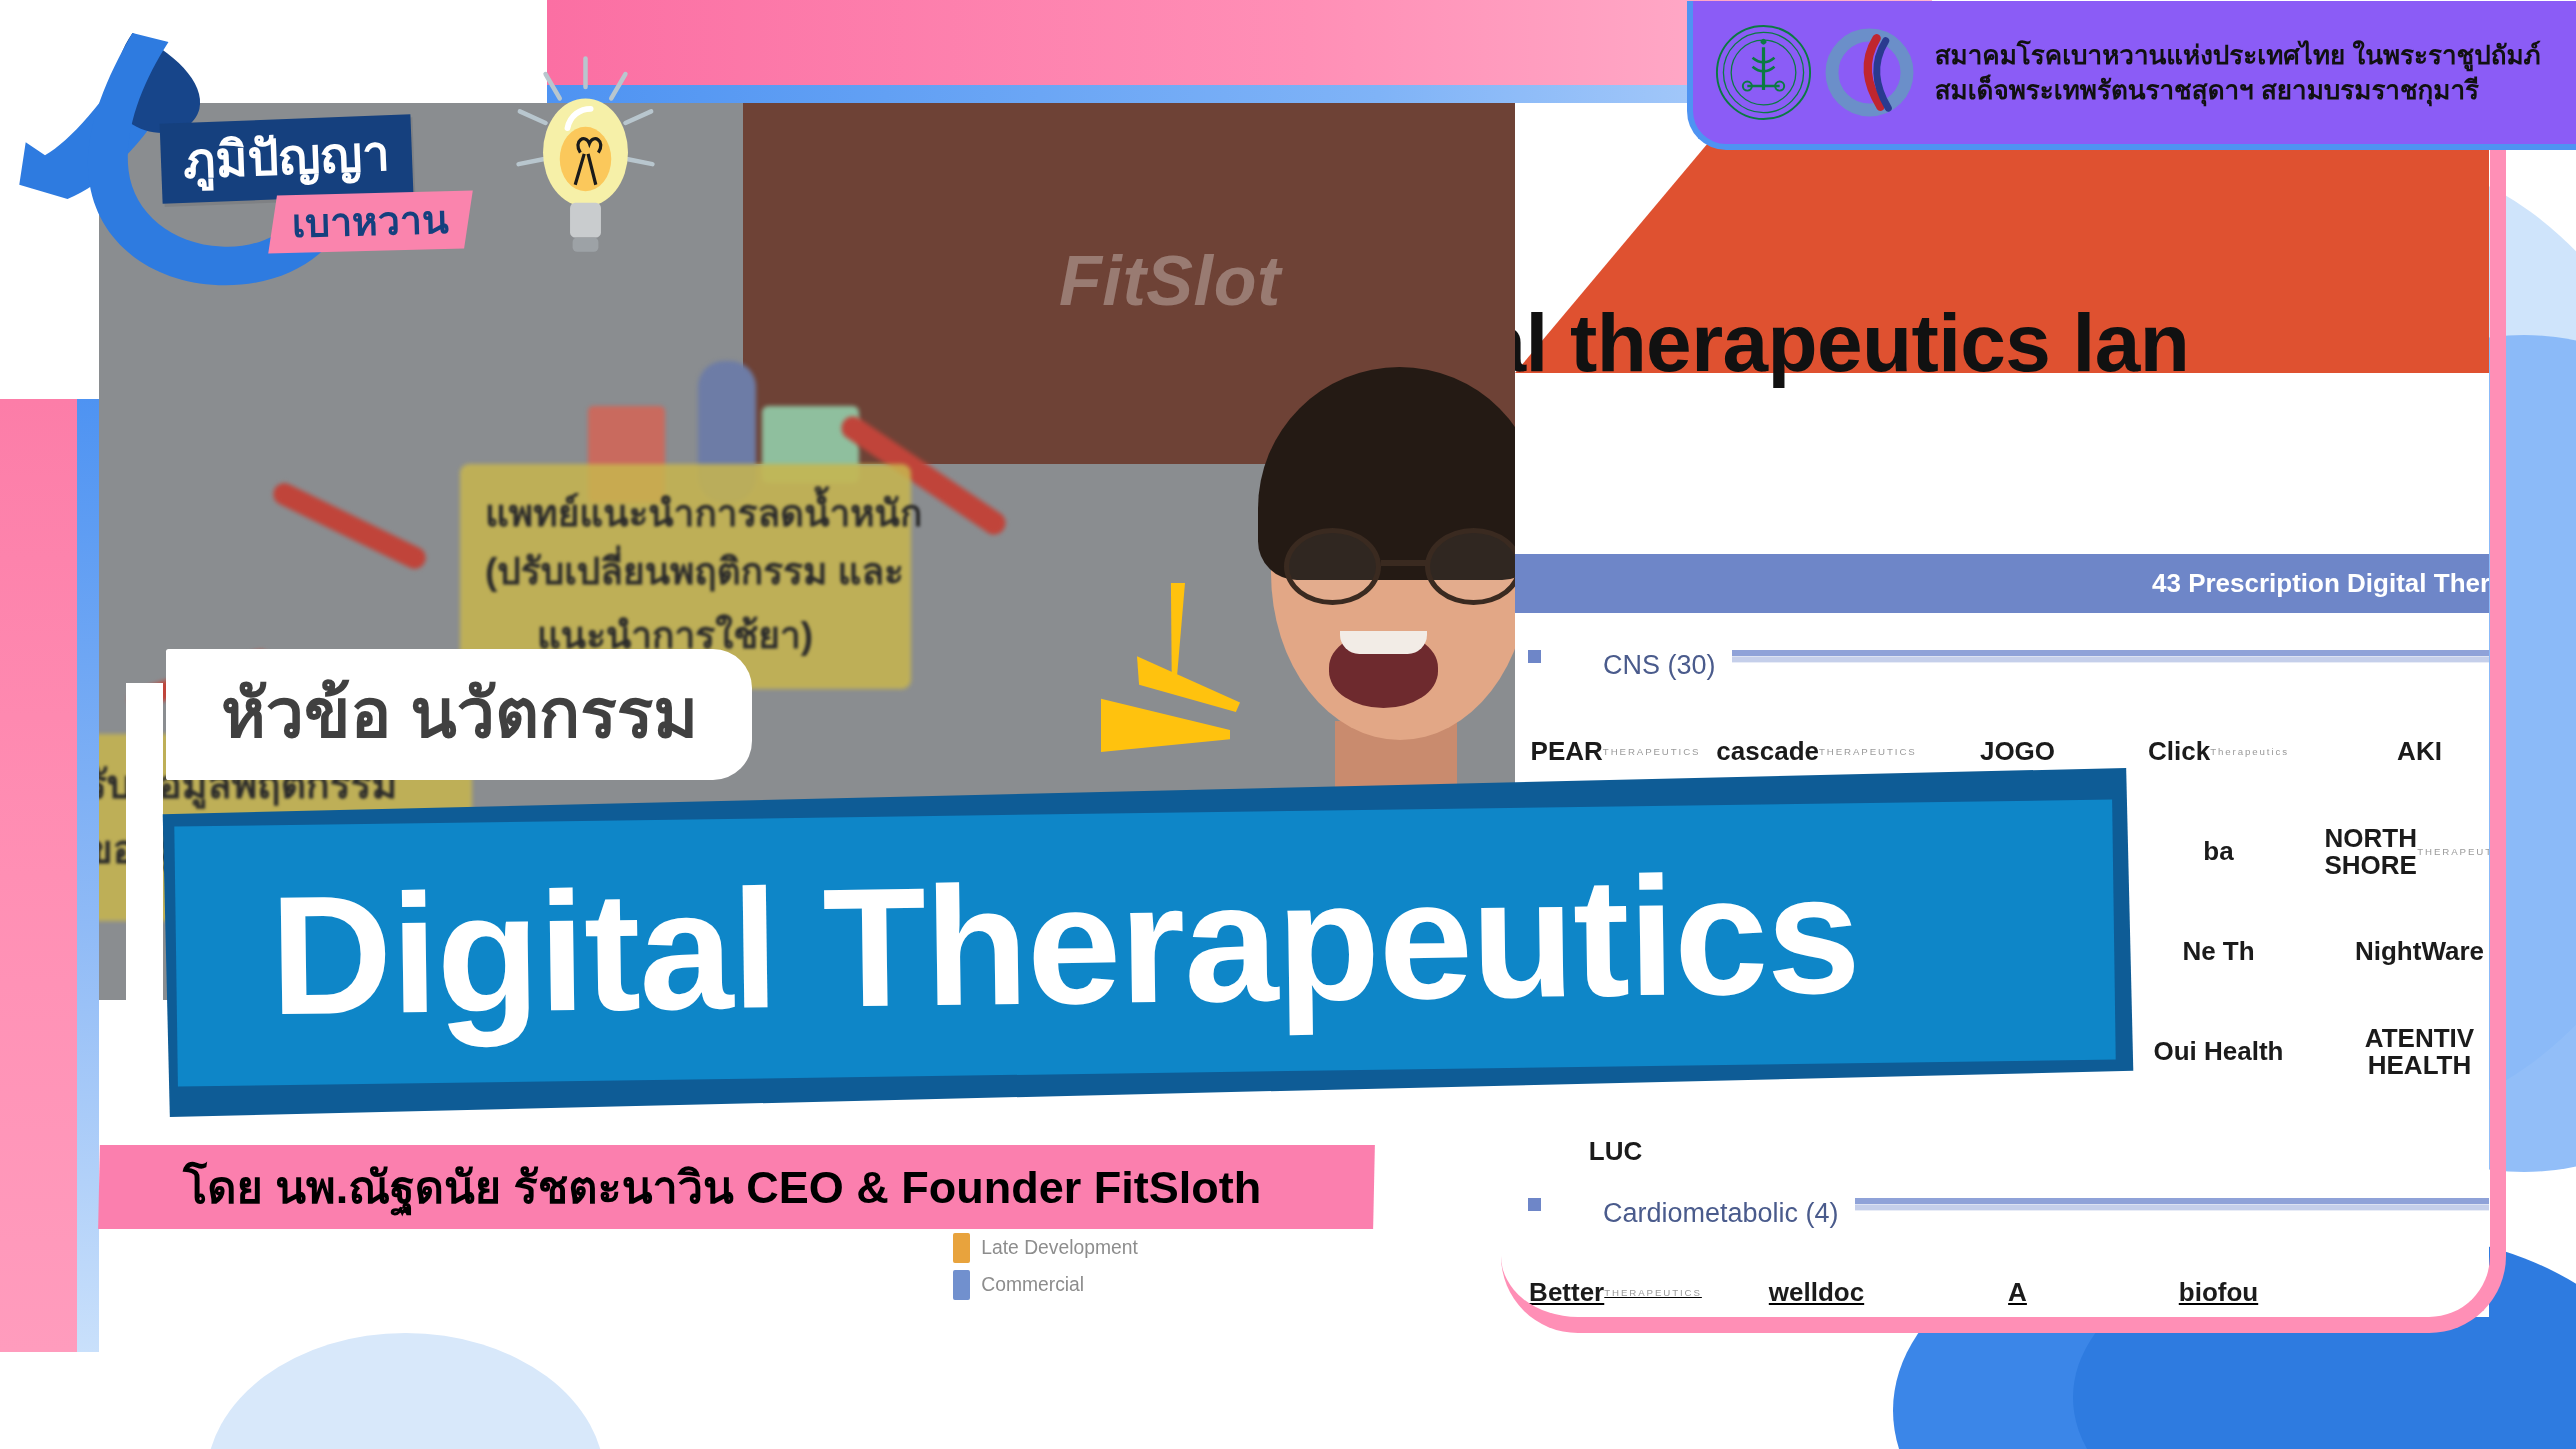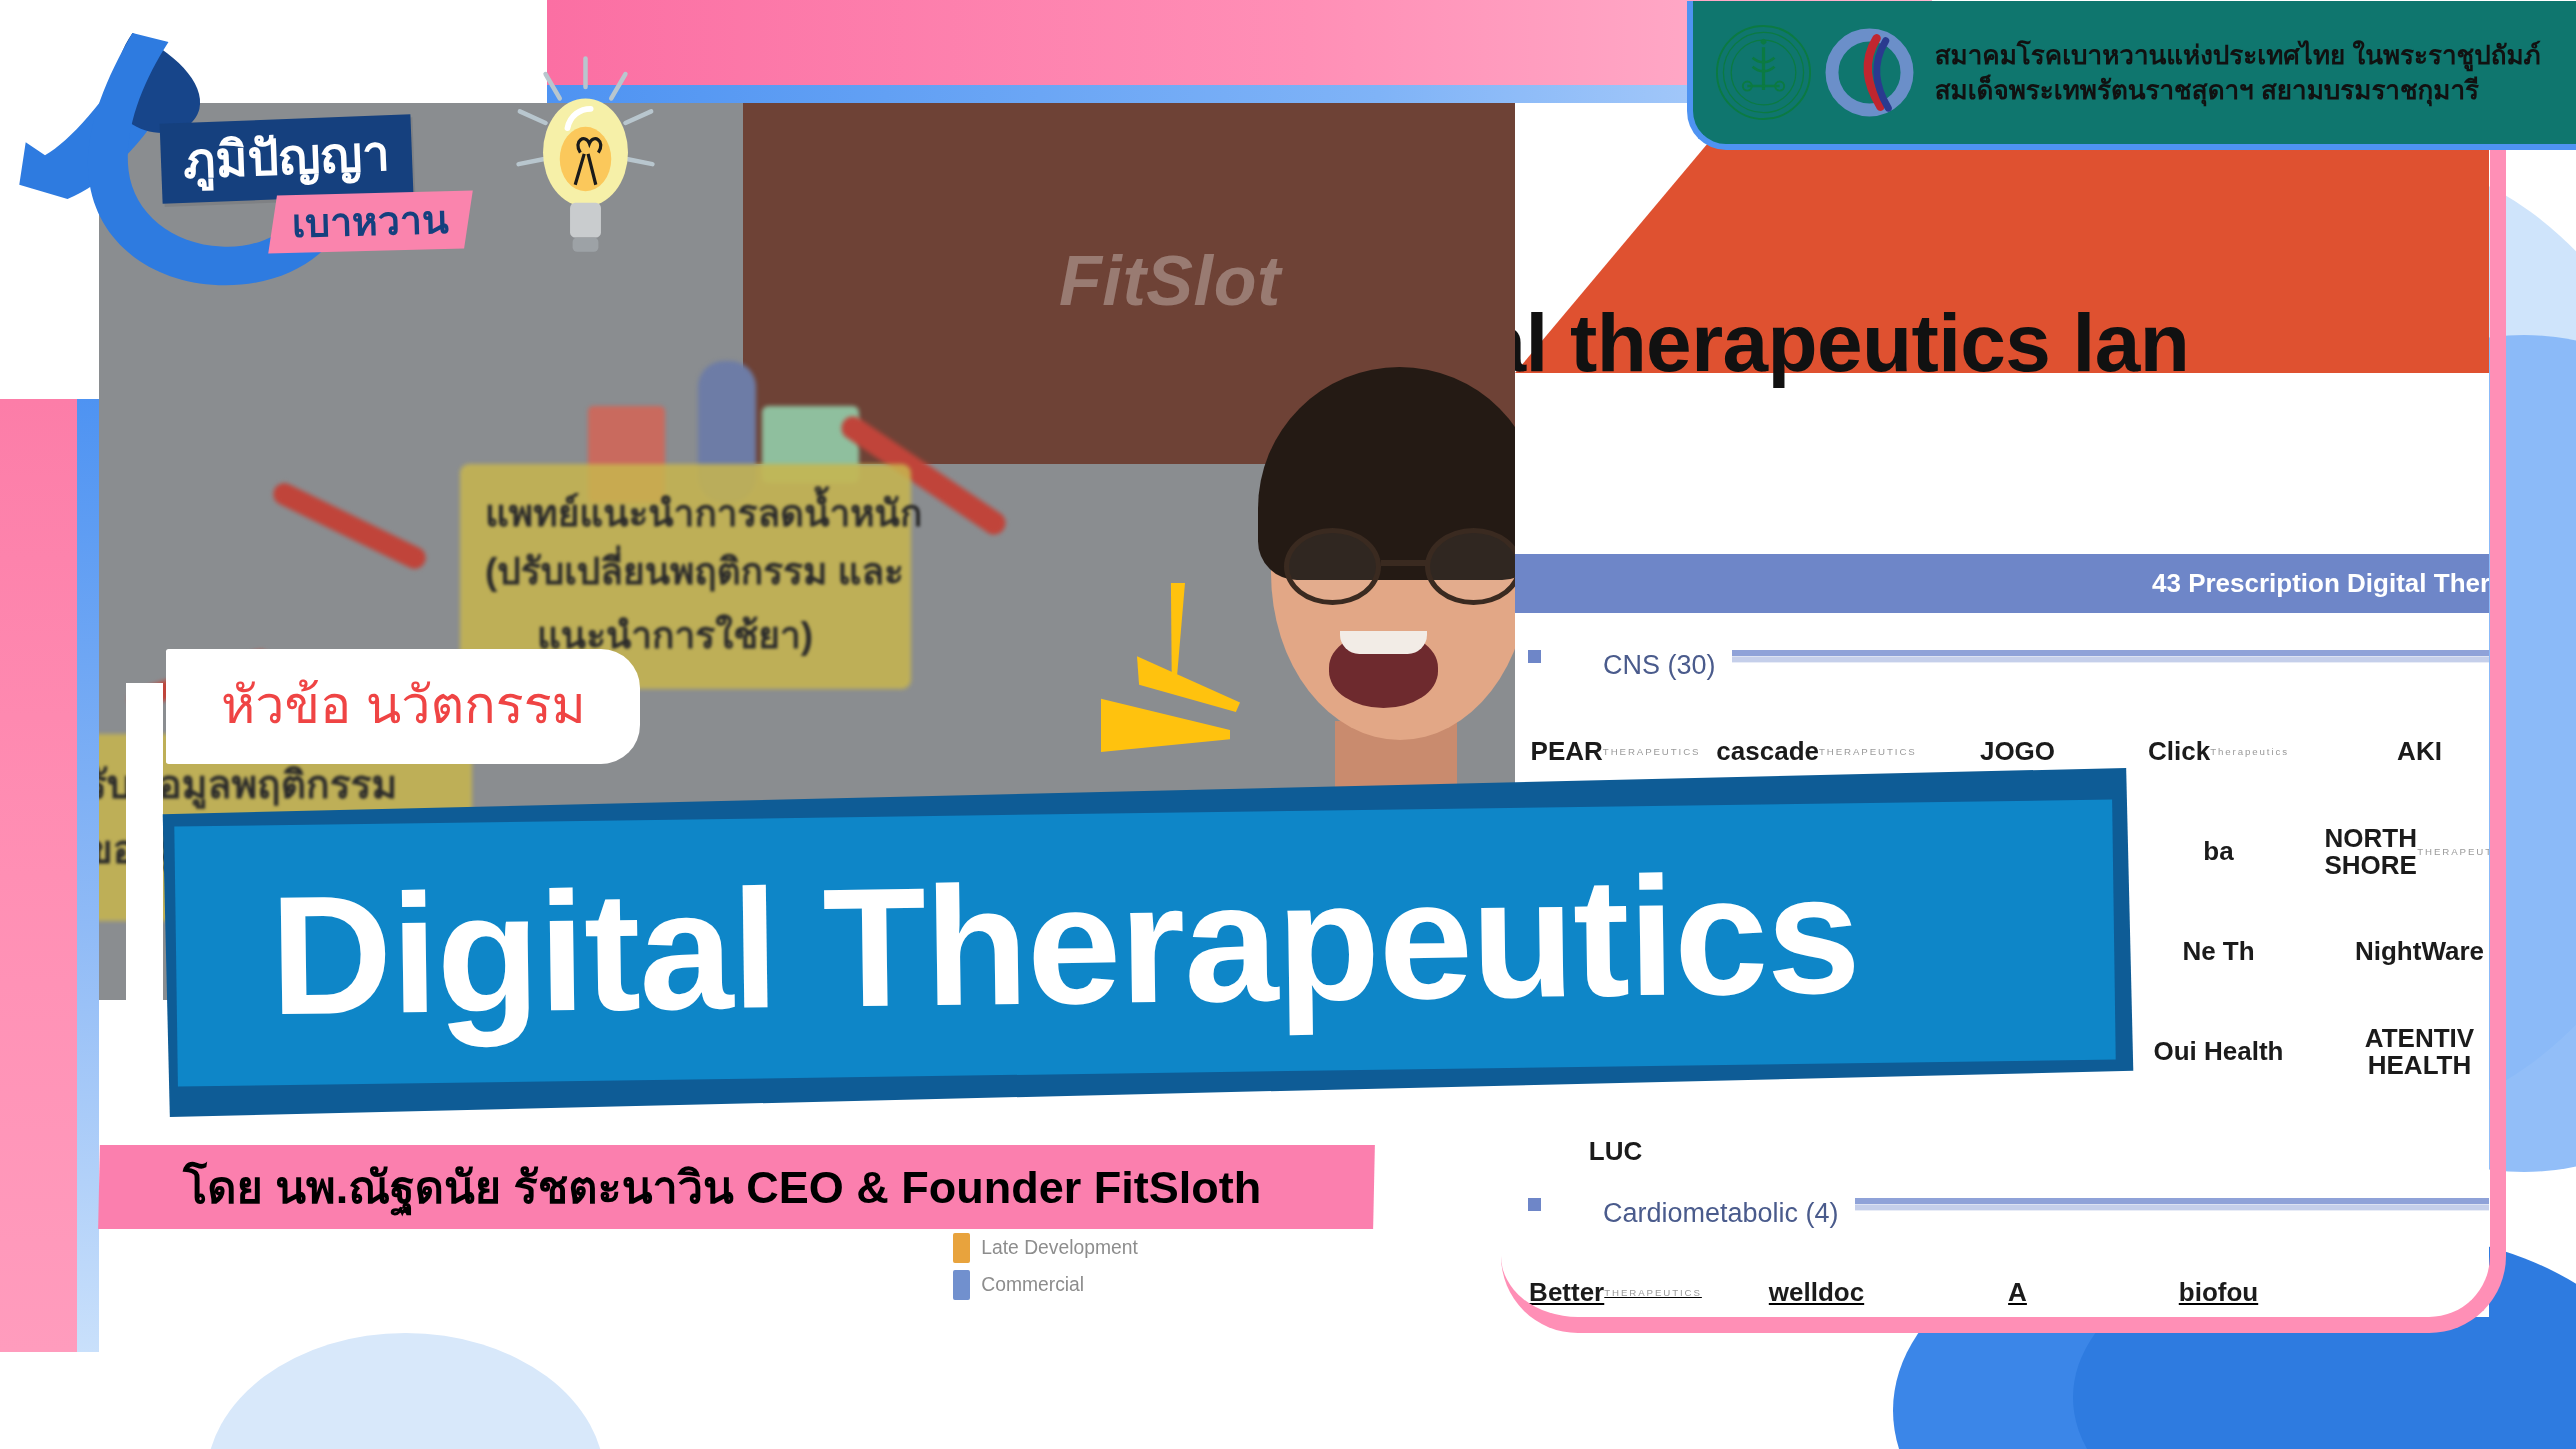--- a/index.html
+++ b/index.html
@@ -106,32 +106,32 @@
                 padding:14px 22px 16.7px 22px; transform:rotate(-2.2deg);
                 box-shadow:1.9px 3.2px 0 rgba(0,0,0,.08); }
   .brand-blue span { color:#fff; font-size:49px; font-weight:bold; line-height:1; white-space:nowrap; }
   .brand-pink { position:absolute; left:267px; top:187px; background:#FA84AD;
                 padding:9px 19.3px 10.3px 19.3px; transform:skewX(-10deg) rotate(-1.5deg); }
   .brand-pink span { color:#15407E; font-size:39px; font-weight:bold; line-height:1;
                 display:block; transform:skewX(10deg); white-space:nowrap; }
   .bulb { position:absolute; left:502px; top:50px; width:155px; height:206px; }
 
   
-  .assoc { position:absolute; right:0; top:1.3px; width:889px; height:149px; background:#0f766e;
+  .assoc { position:absolute; right:0; top:1.3px; width:889px; height:149px; background:#8b5cf6;
            border:6.4px solid #4E93F2; border-top:none; border-right:none;
            border-radius:0 0 0 39px; display:flex; align-items:center; padding-left:22px; }
   .assoc-logo1 { width:97px; height:97px; flex:0 0 97px; }
   .assoc-logo2 { width:97px; height:97px; flex:0 0 97px; margin-left:9px; }
   .assoc-txt { margin-left:16.7px; }
   .assoc-txt div { color:#111; font-size:26px; font-weight:bold; line-height:1.34; white-space:nowrap; }
 
   
   .topic-card { position:absolute; left:166px; top:649px; background:#fff;
                 padding:30px 54px 33px 55px; border-radius:2.6px 39px 39px 2.6px; }
-  .topic-card span { color:#ef4444; font-size:52px; font-weight:normal; line-height:1; white-space:nowrap; }
+  .topic-card span { color:#404040; font-size:68px; font-weight:bold; line-height:1; white-space:nowrap; }
 
   .title-outer { position:absolute; left:166px; top:791px; width:1964px; height:303px;
                  background:#0E5C96; transform:rotate(-1.35deg); }
   .title-inner { position:absolute; left:10.3px; top:22px; width:1938px; height:260px;
                  background:#0E86C8; transform:rotate(.55deg); display:flex; align-items:center; }
   .title-inner span { color:#fff; font-size:169px; font-weight:bold; letter-spacing:-1.3px;
                  margin-left:94px; line-height:1; white-space:nowrap; }
 
   .credit { position:absolute; left:99px; top:1145px; width:1275px; height:84px;
             background:#FB7FAE; transform:skewX(-1.2deg); display:flex; align-items:center; }

